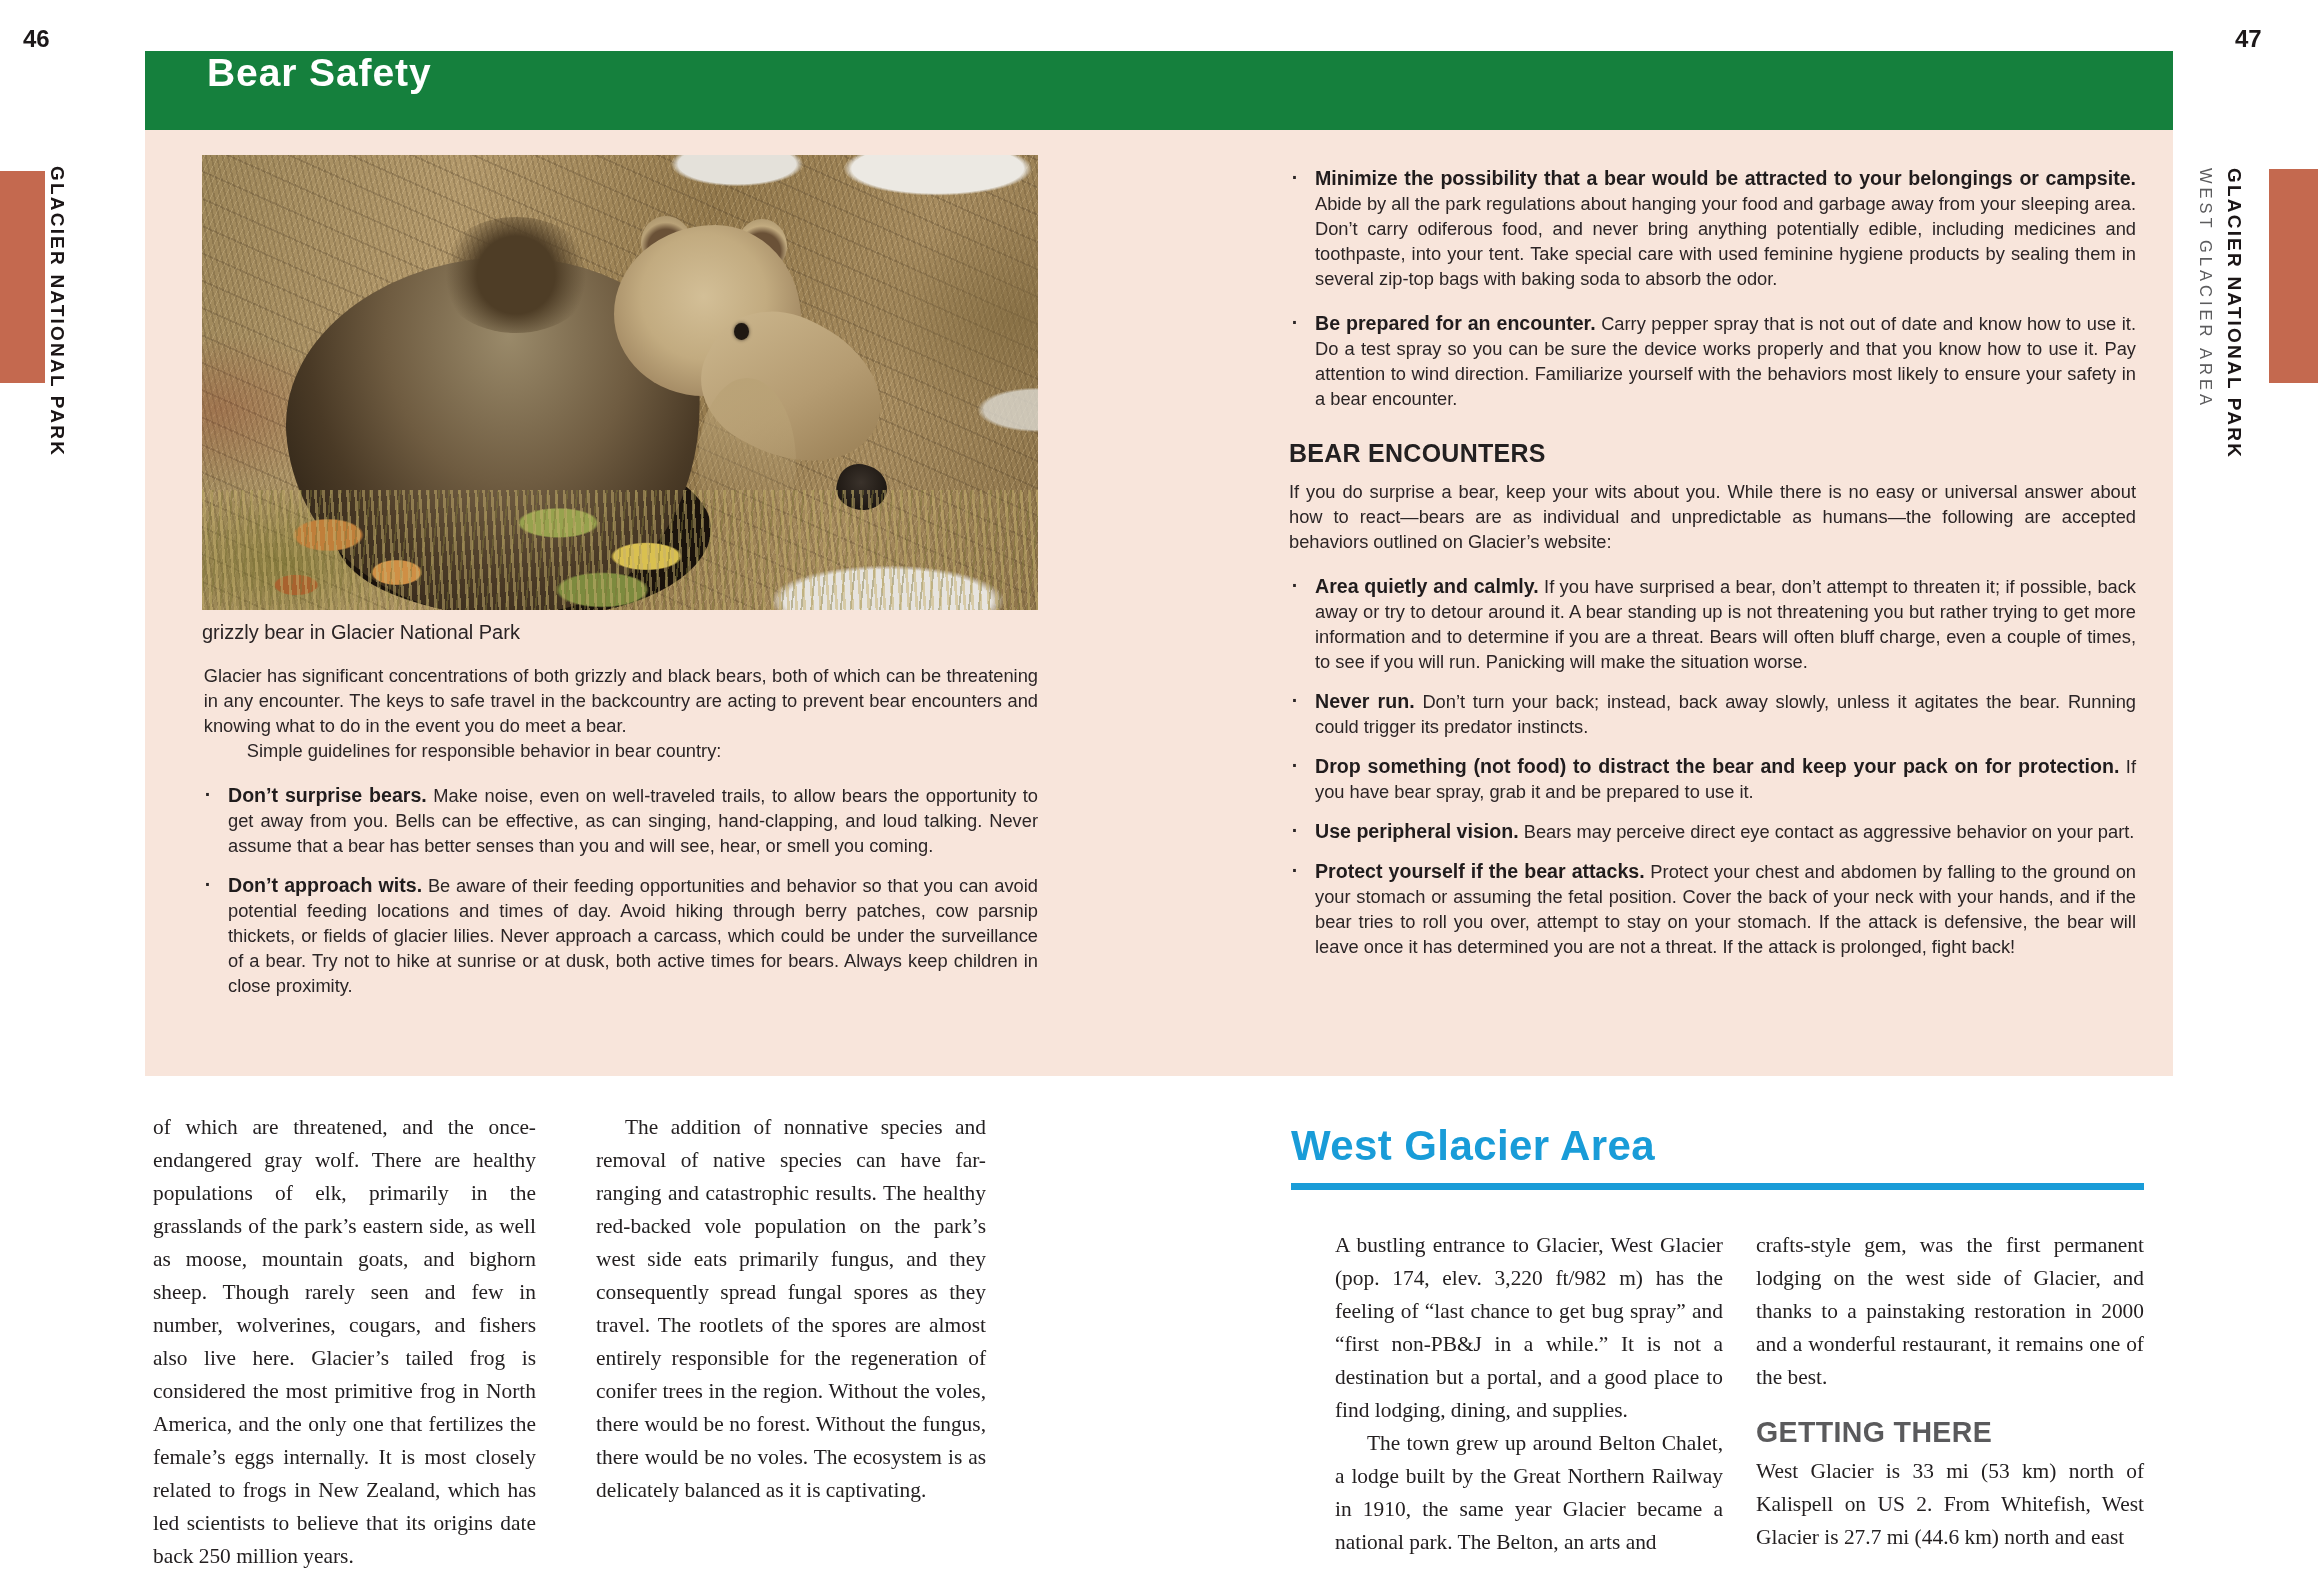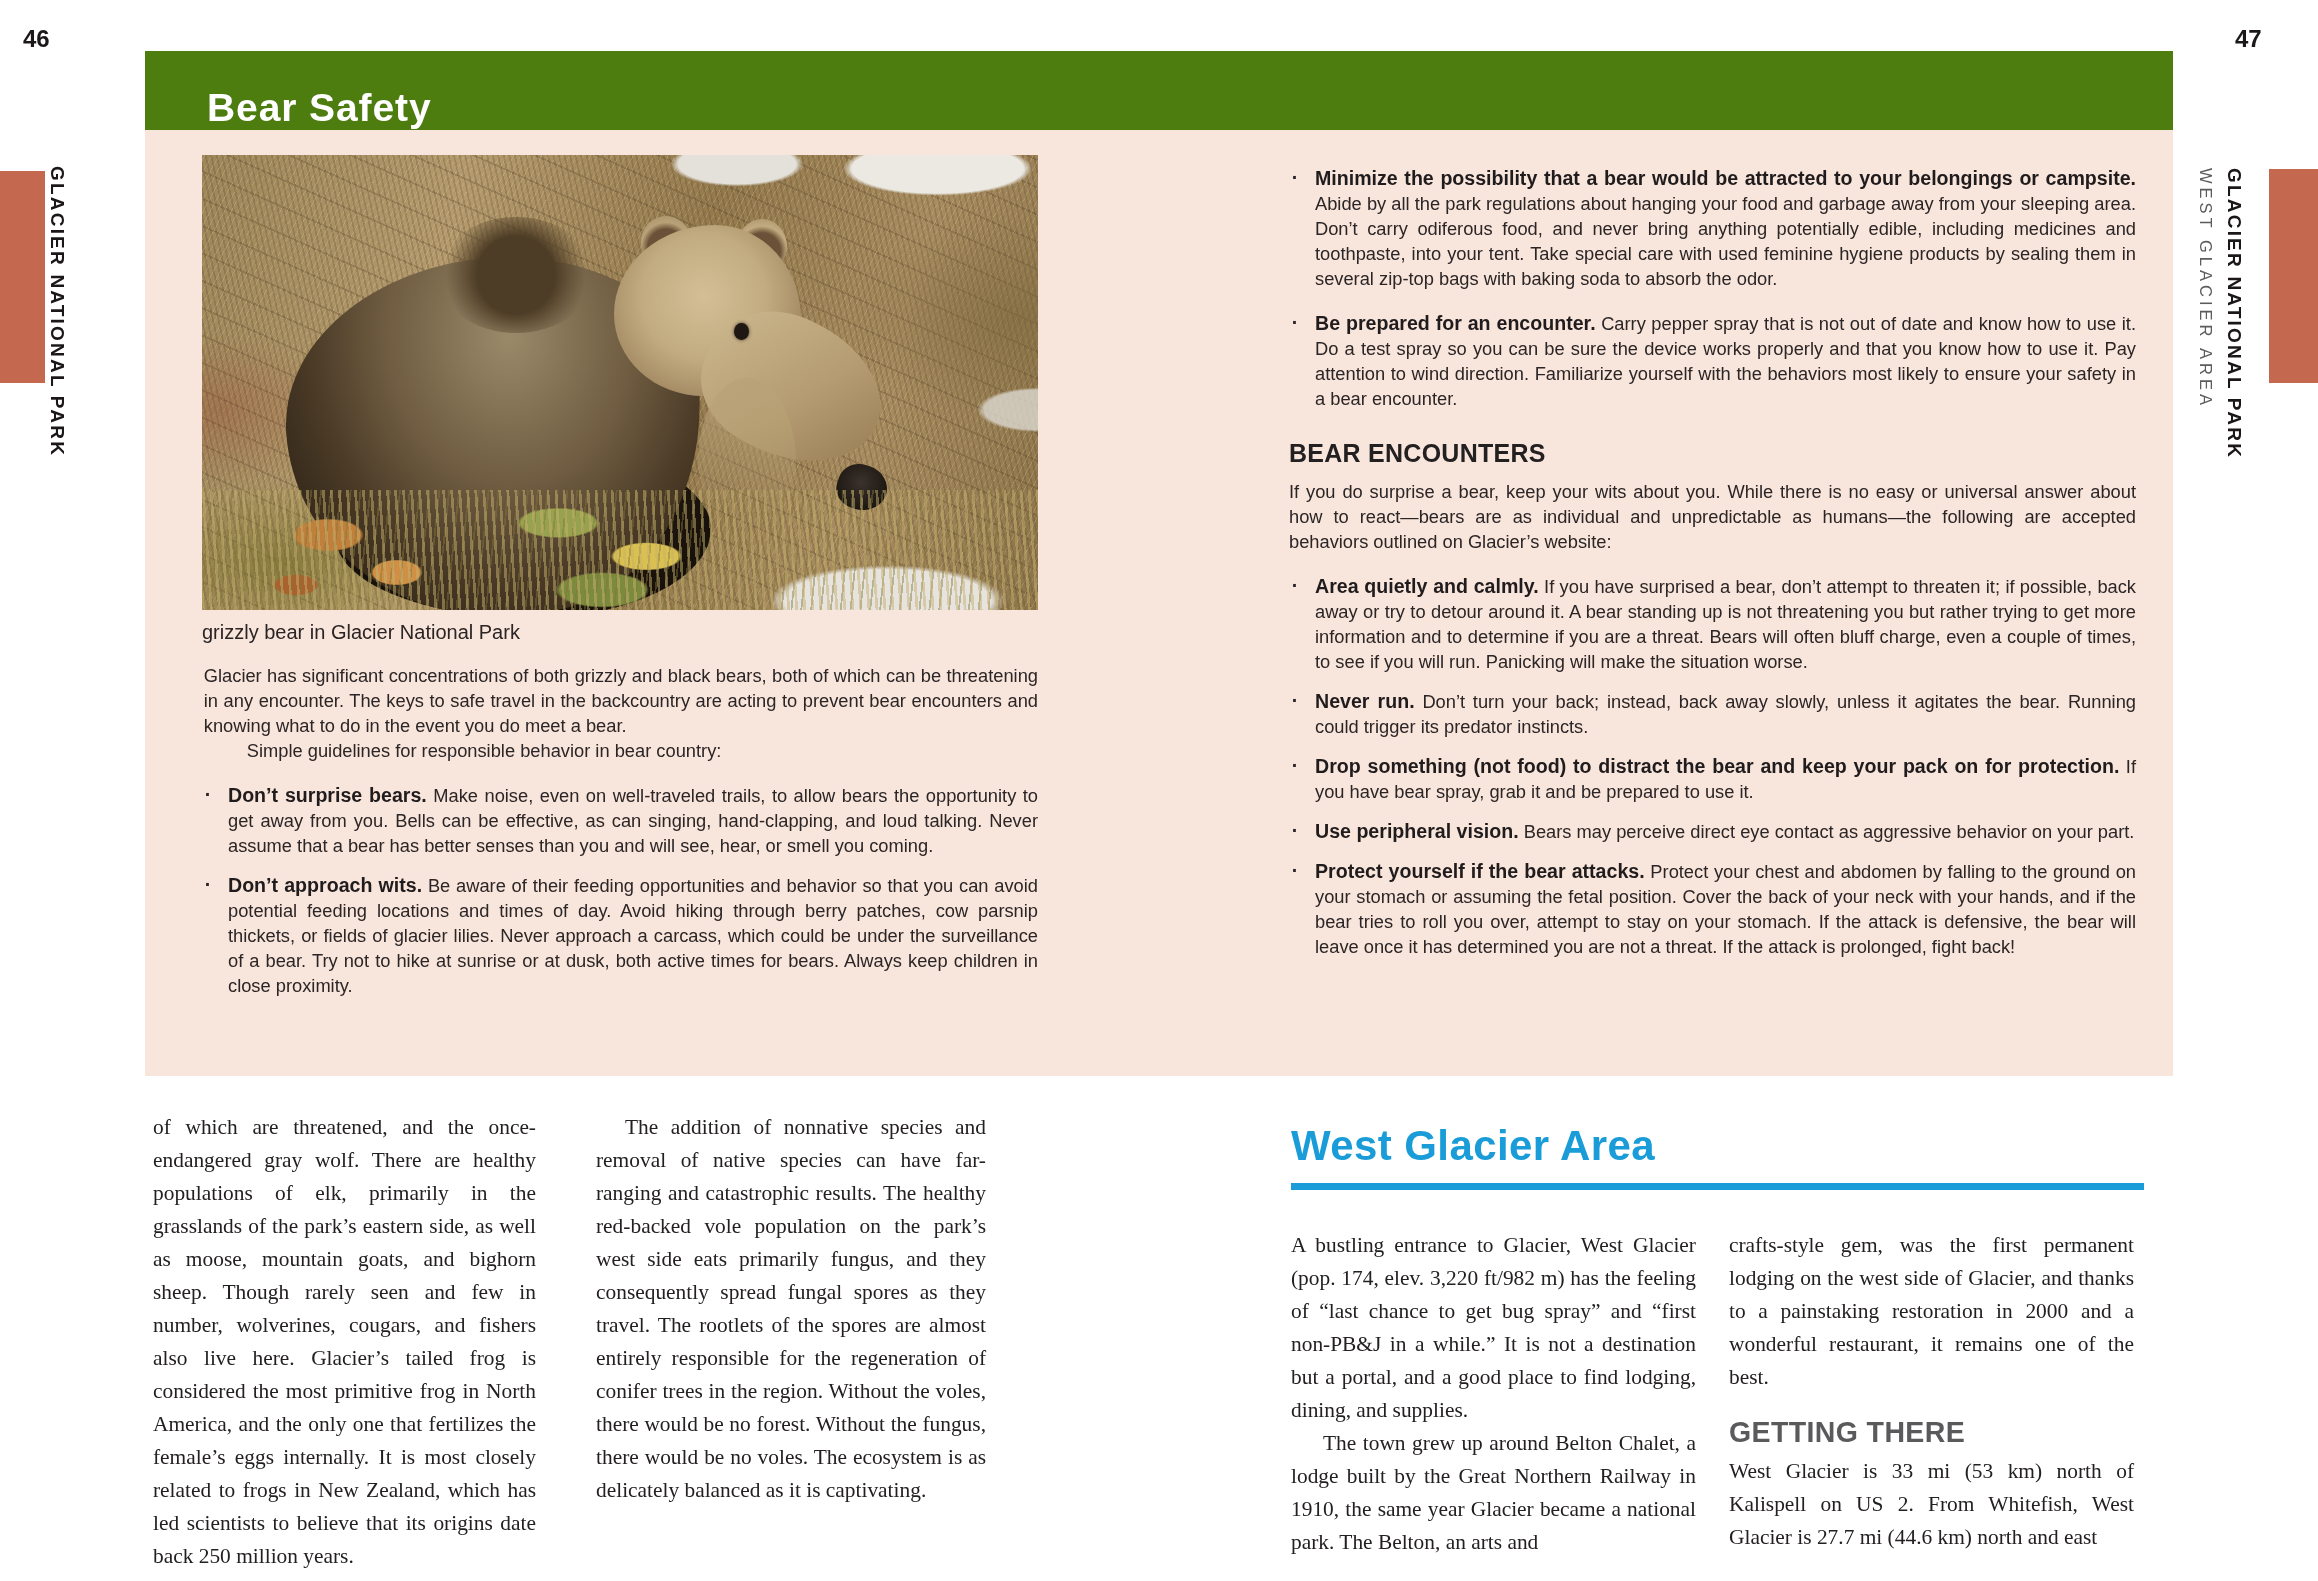--- a/index.html
+++ b/index.html
@@ -14,22 +14,22 @@
   .tab-left{left:0;top:171px;width:45px;height:212px;}
   .tab-right{left:2269px;top:169px;width:50px;height:214px;}
   .vtext{writing-mode:vertical-rl;text-orientation:sideways;white-space:nowrap;}
   .vtext-left{position:absolute;left:46px;top:166px;font-size:19px;font-weight:700;
               letter-spacing:2.2px;color:#1b1617;}
   .vtext-group{position:absolute;left:2196px;top:168px;writing-mode:vertical-rl;text-orientation:sideways;}
   .vtext-group .primary{font-size:19px;font-weight:700;letter-spacing:2.2px;color:#1b1617;margin-left:8px;}
   .vtext-group .secondary{font-size:16.5px;font-weight:400;letter-spacing:4px;color:#5c5c5e;}
 
   
-  .feature-bar{position:absolute;left:145px;top:51px;width:2028px;height:79px;background:#4d7c0f;
-               display:flex;align-items:flex-end;padding-left:62px;box-sizing:border-box;}
+  .feature-bar{position:absolute;left:145px;top:51px;width:2028px;height:79px;background:#15803d;
+               display:flex;align-items:flex-start;padding-left:62px;box-sizing:border-box;}
   .feature-bar span{color:#ffffff;font-size:39px;font-weight:700;letter-spacing:0.9px;}
   .feature-box{position:absolute;left:145px;top:130px;width:2028px;height:946px;background:#F8E5DB;overflow:hidden;}
   .box-col{position:absolute;top:0;}
   .box-left{left:57px;top:25px;width:836px;}
   .box-right{left:1144px;top:36px;width:847px;}
   .box-text{font-size:18.3px;line-height:25px;text-align:justify;color:#2b2526;}
   .lead{font-weight:700;font-size:19.6px;color:#201c1d;}
   .caption{margin-top:10.7px;font-size:20px;color:#2a2425;}
   .box-intro{margin:19.6px 0 0 1.8px;}
   .box-intro2{margin:0 0 0 1.8px;text-indent:43px;}
@@ -98,21 +98,21 @@
   .wild-col.a{left:145px;width:383px;margin-left:8px;}
   .wild-col.b{left:596px;width:390px;}
   .wild-col p{margin:0;}
   .wild-col.b p{text-indent:29px;}
 
   
   .wg{position:absolute;left:1291px;top:1122px;width:853px;}
   .wg-heading{margin:0;font-size:42px;font-weight:800;color:#199CD8;letter-spacing:0.4px;
               font-family:"Liberation Sans",sans-serif;}
   .wg-rule{margin-top:12.5px;width:100%;height:7.1px;background:#199CD8;}
-  .wg-cols{margin-top:39px;display:flex;gap:33px;}
+  .wg-cols{margin-top:39px;display:flex;gap:33px;margin-left:44px;}
   .wg-col{width:405px;}
   .wg-col p{margin:0;}
   .wg-col .indent{text-indent:32px;}
   .gt-heading{font-size:30px;font-weight:800;color:#5A5A5C;margin:21.4px 0 7.1px 0;
               transform:scaleX(.95);transform-origin:left;letter-spacing:0.4px;
               font-family:"Liberation Sans",sans-serif;}
 </style>
 </head>
 <body>
 

